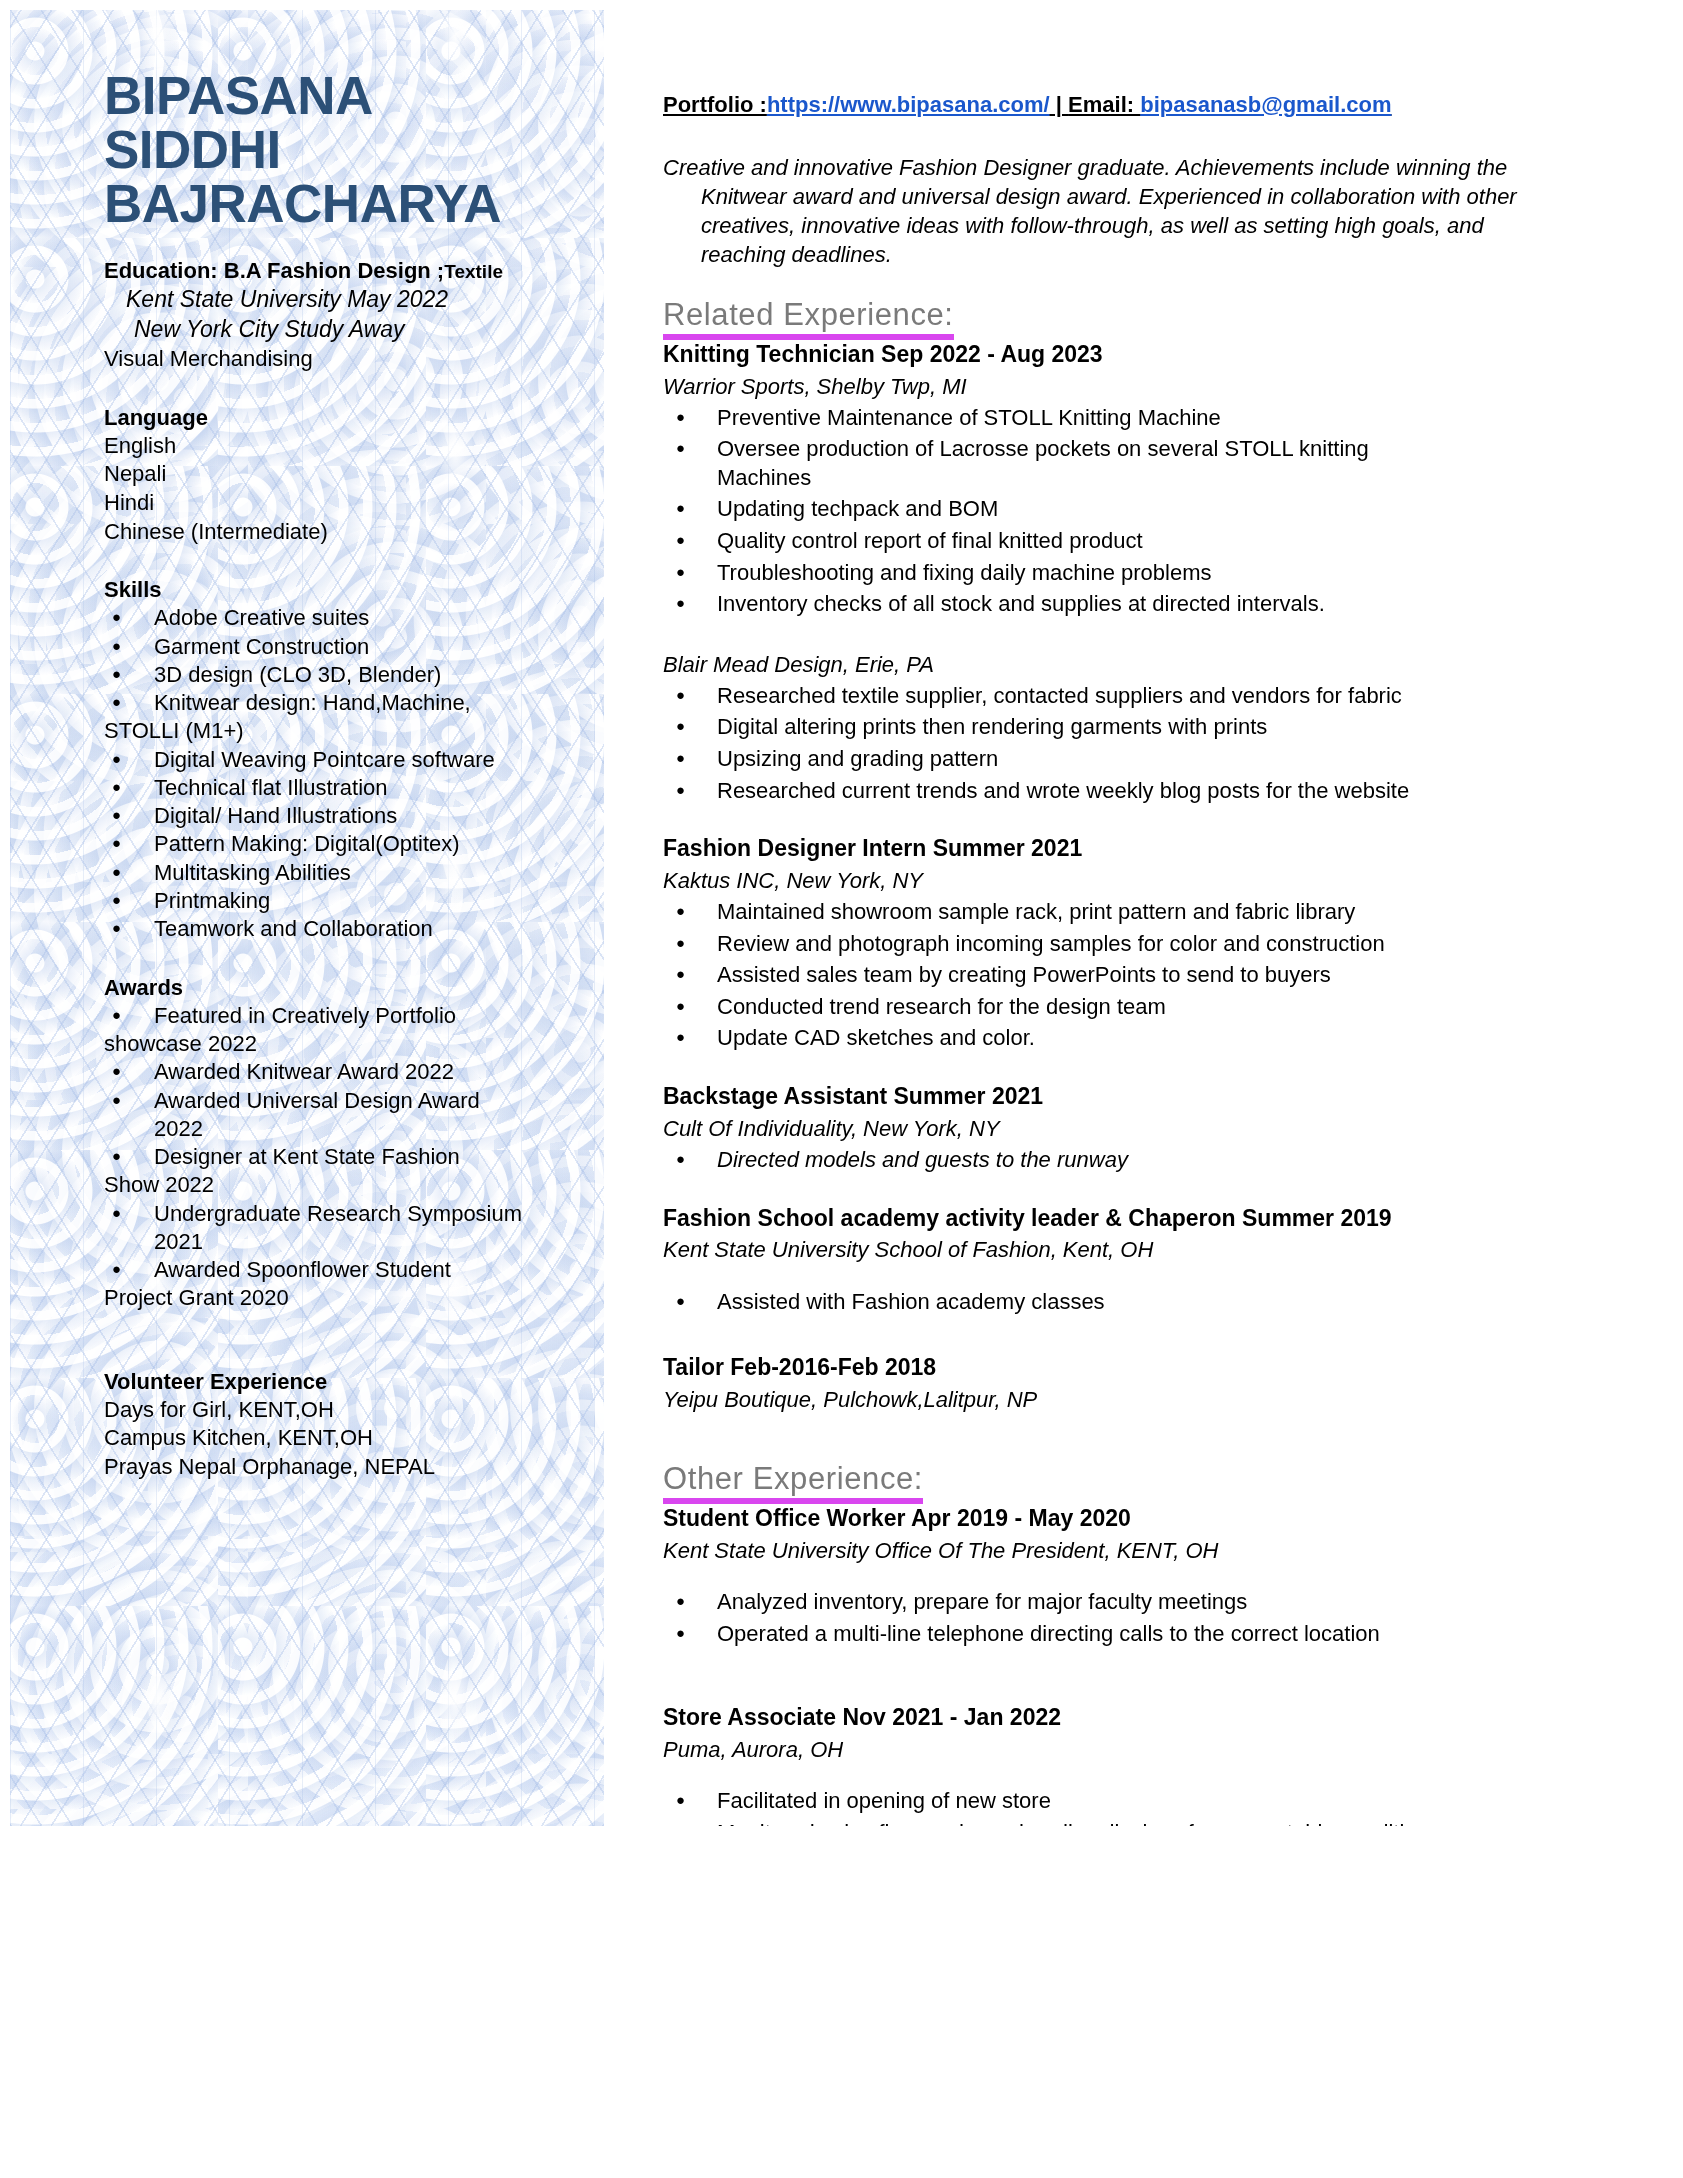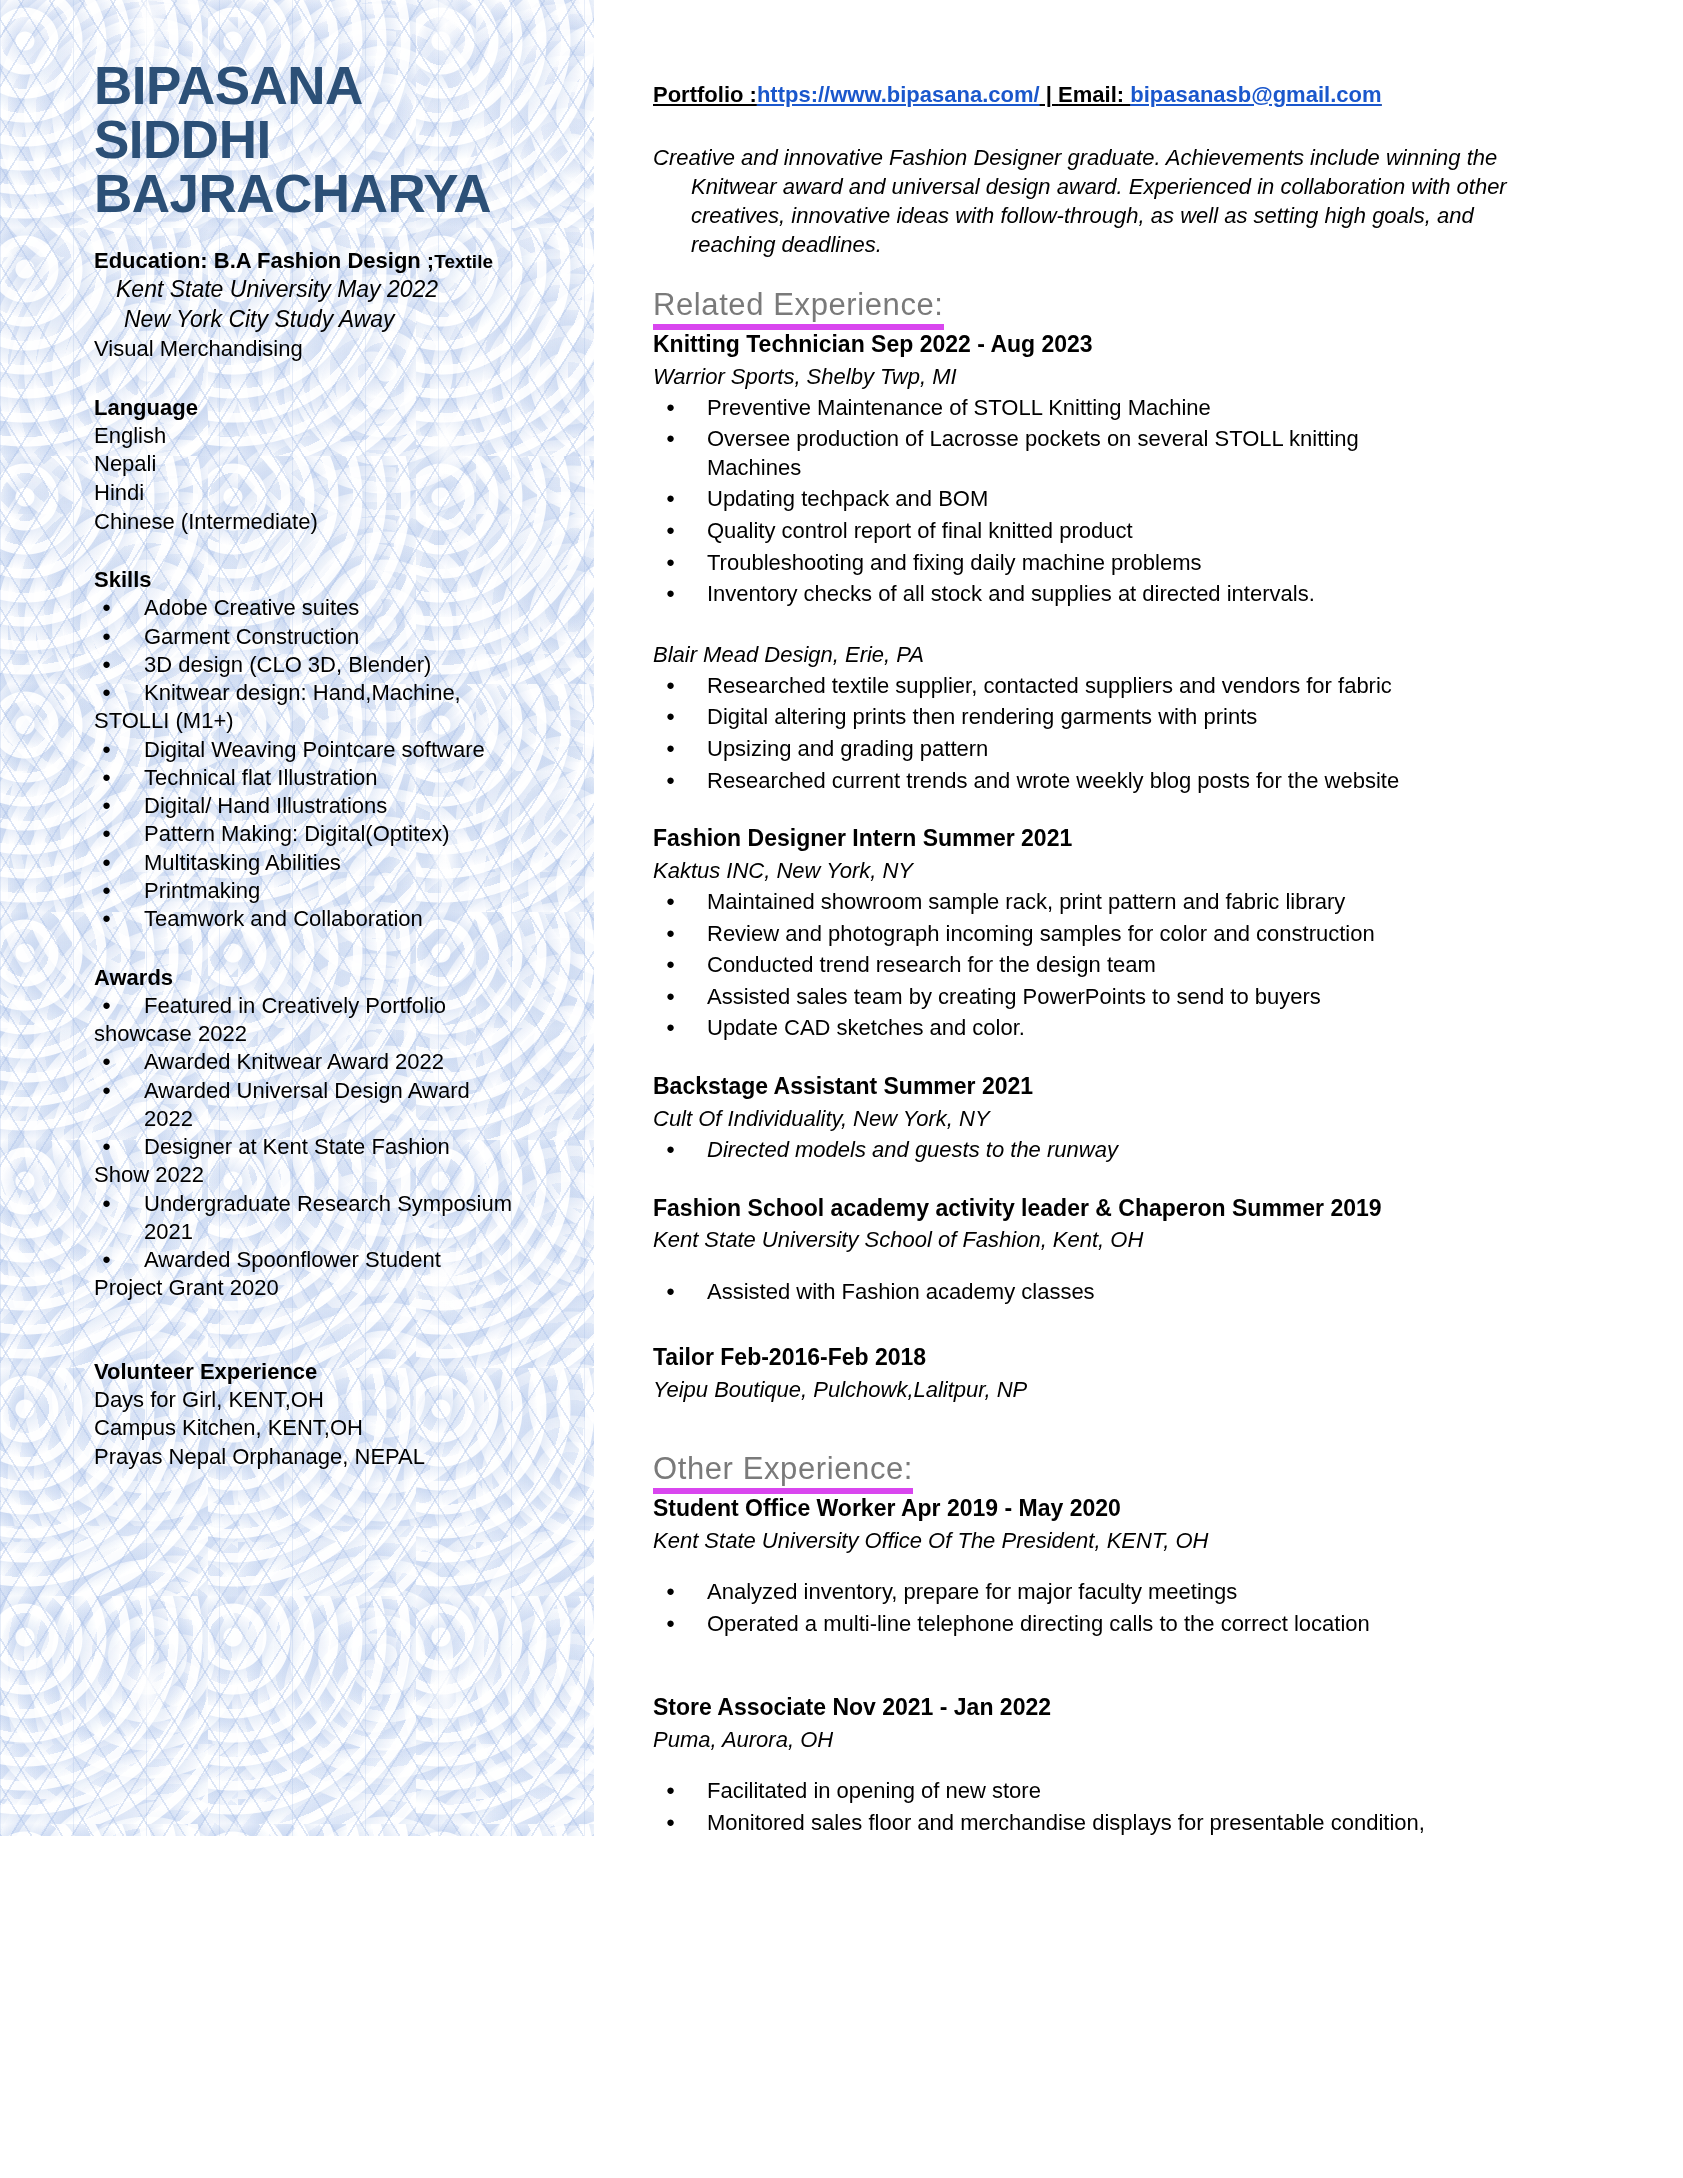--- a/index.html
+++ b/index.html
@@ -14,21 +14,21 @@
     color: #000000;
     overflow: hidden;
   }
   .page {
     position: relative;
     width: 1683px;
     height: 1836px;
     background: #ffffff;
     display: flex;
     box-sizing: border-box;
-    padding: 0;
+    padding: 10px;
   }
 
   
   .sidebar {
     position: relative;
     width: 594px;
     min-width: 594px;
     background: #eef2fb;
     padding: 59px 30px 40px 94px;
     box-sizing: border-box;
@@ -368,22 +368,22 @@
 
       <div class="job-gap"></div>
 
       
       <div class="job">
         <p class="job-title">Fashion Designer Intern  Summer 2021</p>
         <p class="job-org">Kaktus INC, New York, NY</p>
         <ul class="duties">
           <li>Maintained showroom sample rack, print pattern and fabric library</li>
           <li>Review and photograph incoming samples for color and construction</li>
+          <li>Assisted sales team by creating PowerPoints to send to buyers</li>
           <li>Conducted trend research for the design team</li>
-          <li>Assisted sales team by creating PowerPoints to send to buyers</li>
           <li>Update CAD sketches and color.</li>
         </ul>
       </div>
 
       <div class="job-gap"></div>
 
       
       <div class="job">
         <p class="job-title">Backstage Assistant Summer 2021</p>
         <p class="job-org">Cult Of Individuality, New York, NY</p>

